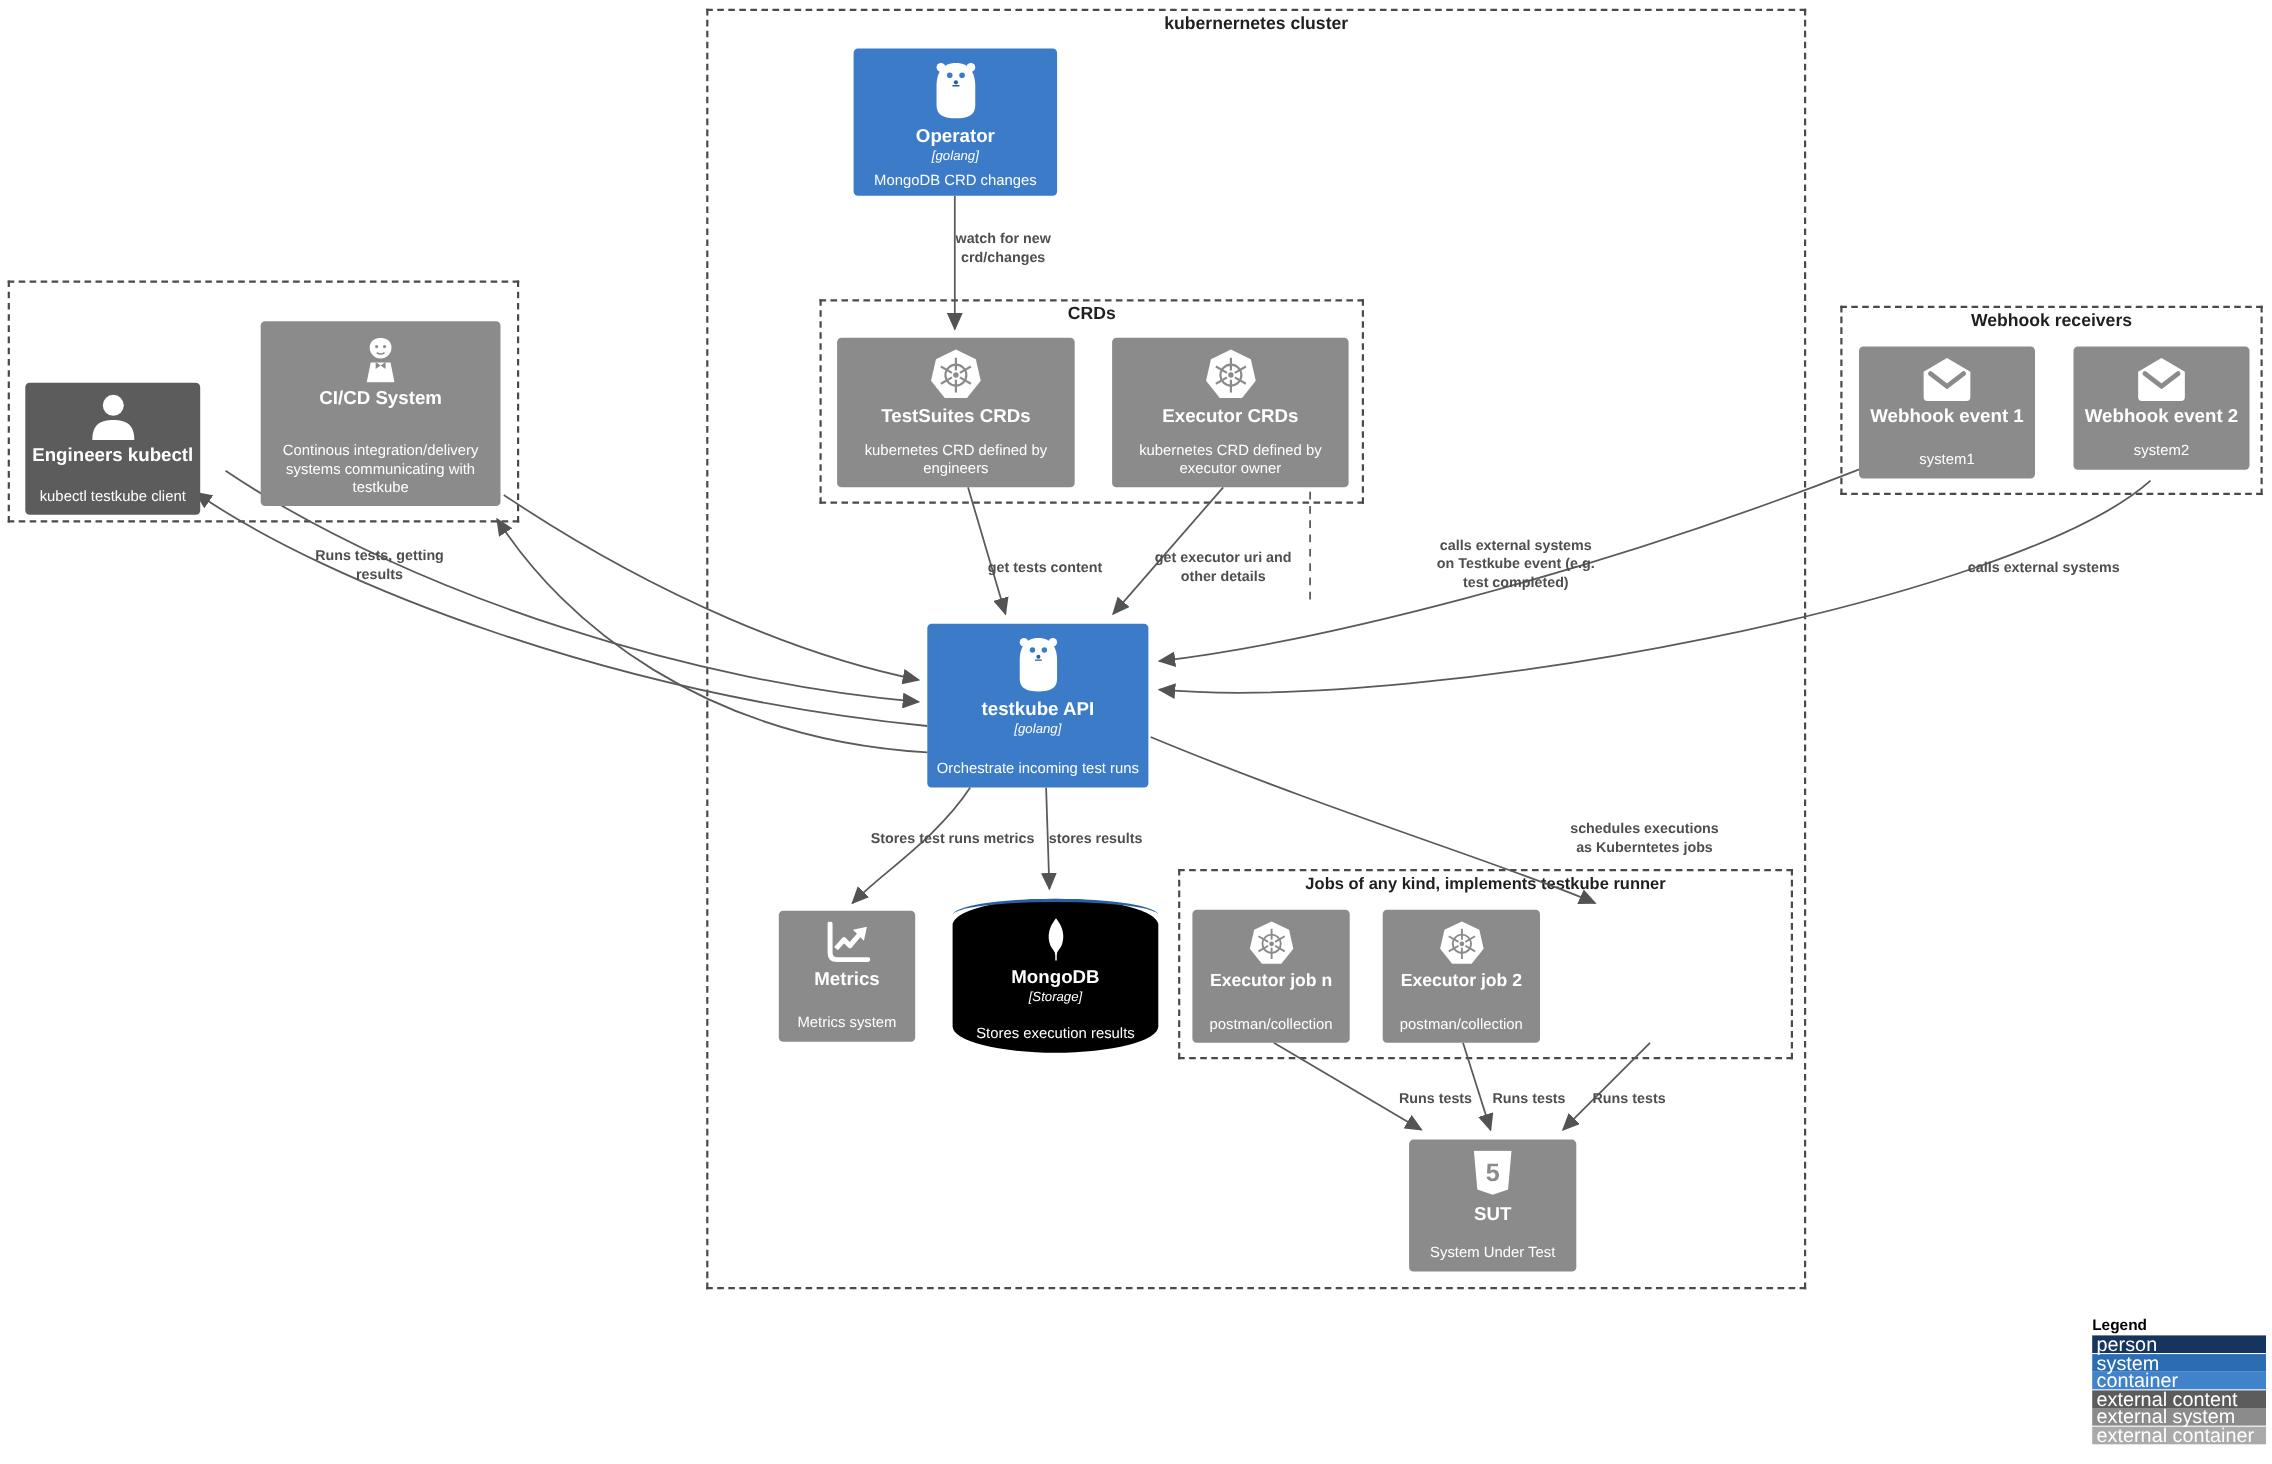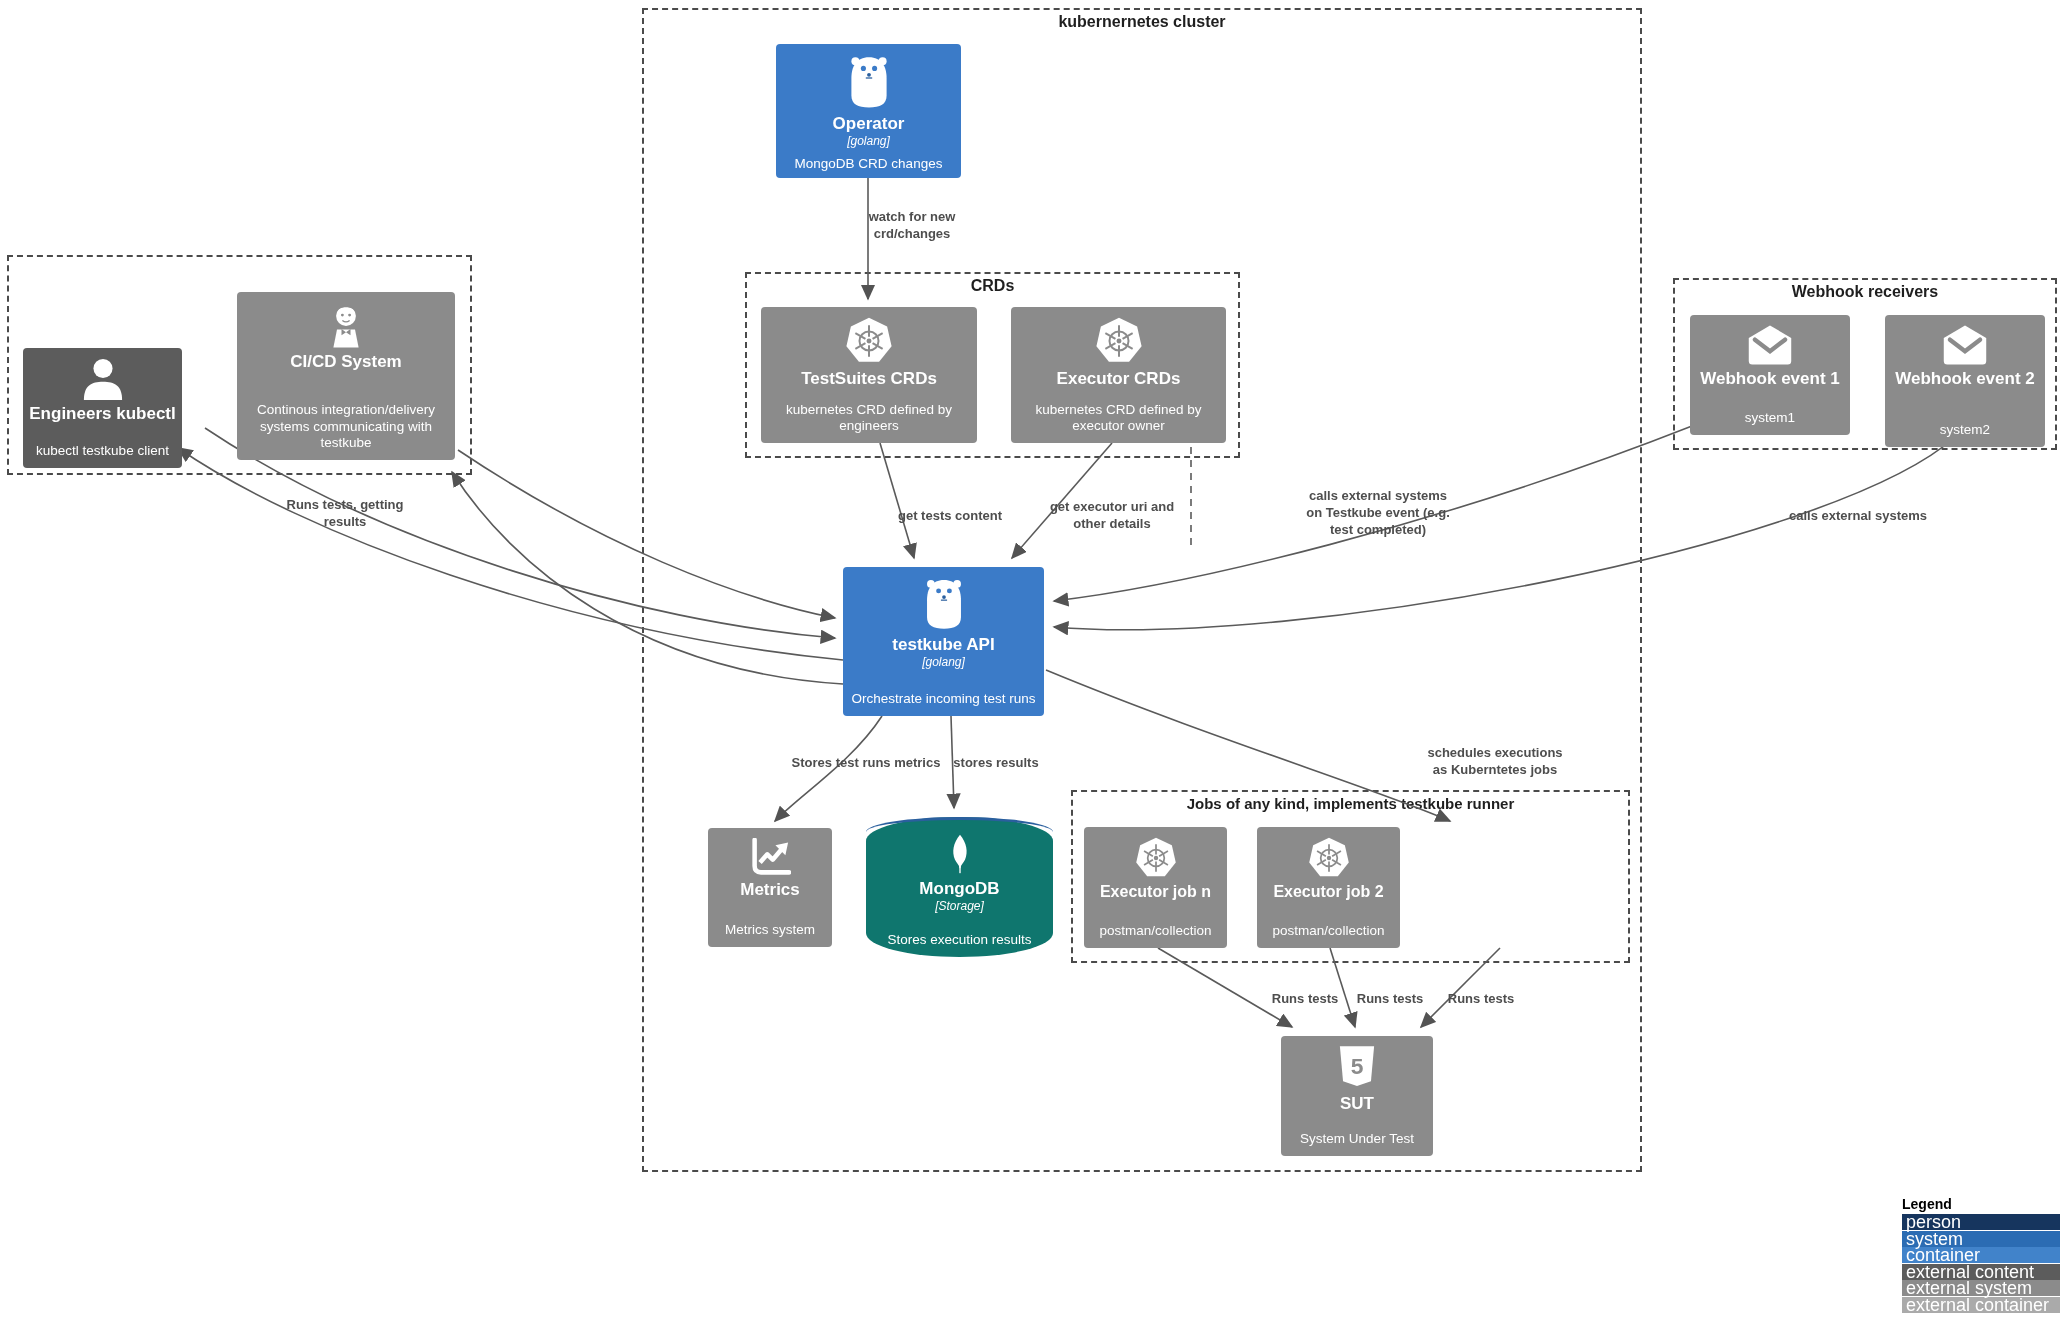--- a/index.html
+++ b/index.html
@@ -14,21 +14,21 @@
         display:flex;flex-direction:column;align-items:center;
         padding:8px 6px 9px 6px;text-align:center;}
   .node .ic{flex:0 0 auto;margin-top:2px;}
   .node .title{font-size:17px;font-weight:bold;line-height:1.15;margin-top:4px;}
   .node .tech{font-size:12px;font-style:italic;line-height:1.1;margin-top:1px;}
   .node .desc{font-size:13.5px;line-height:1.2;margin-top:auto;padding-top:8px;}
   .sys{background:#8b8b8b;}
   .person-ext{background:#5c5c5c;}
   .blue{background:#3b7bc8;}
   
-  .db{background:#0f766e;border-radius:50% / 24px;}
+  .db{background:#000000;border-radius:50% / 24px;}
   .db::before{content:"";position:absolute;top:0;left:0;right:0;height:30px;
               border-radius:50%;border-top:3px solid #2a5f9e;box-sizing:border-box;}
   
   .elabel{position:absolute;transform:translate(-50%,-50%);font-size:13px;
           font-weight:bold;color:#4e4e4e;white-space:pre-line;text-align:center;
           line-height:1.3;}
   
   .legend{position:absolute;width:158px;}
   .legend .ltitle{font-size:14px;font-weight:bold;color:#000;margin-bottom:2px;}
   .legend .lrow{height:16px;line-height:16px;font-size:18px;color:#fff;
@@ -162,21 +162,21 @@
 
   <div class="node sys" style="left:1690px;top:315px;width:160px;height:120px;">
     <svg class="ic" width="46" height="40" viewBox="0 0 52 44">
       <path d="M2,14 L26,0 L50,14 L50,40 a4,4 0 0 1 -4,4 L6,44 a4,4 0 0 1 -4,-4 z" fill="#fff"></path>
       <path d="M9,16 L26,29 L43,16" stroke="#8b8b8b" stroke-width="5" fill="none" stroke-linecap="round"></path>
     </svg>
     <div class="title">Webhook event 1</div>
     <div class="desc">system1</div>
   </div>
 
-  <div class="node sys" style="left:1885px;top:315px;width:160px;height:132px;">
+  <div class="node sys" style="left:1885px;top:315px;width:160px;height:112px;">
     <svg class="ic" width="46" height="40" viewBox="0 0 52 44">
       <path d="M2,14 L26,0 L50,14 L50,40 a4,4 0 0 1 -4,4 L6,44 a4,4 0 0 1 -4,-4 z" fill="#fff"></path>
       <path d="M9,16 L26,29 L43,16" stroke="#8b8b8b" stroke-width="5" fill="none" stroke-linecap="round"></path>
     </svg>
     <div class="title">Webhook event 2</div>
     <div class="desc">system2</div>
   </div>
 
   <div class="node blue" style="left:843px;top:567px;width:201px;height:149px;">
     <svg class="ic" width="50" height="54" viewBox="0 0 60 70">

